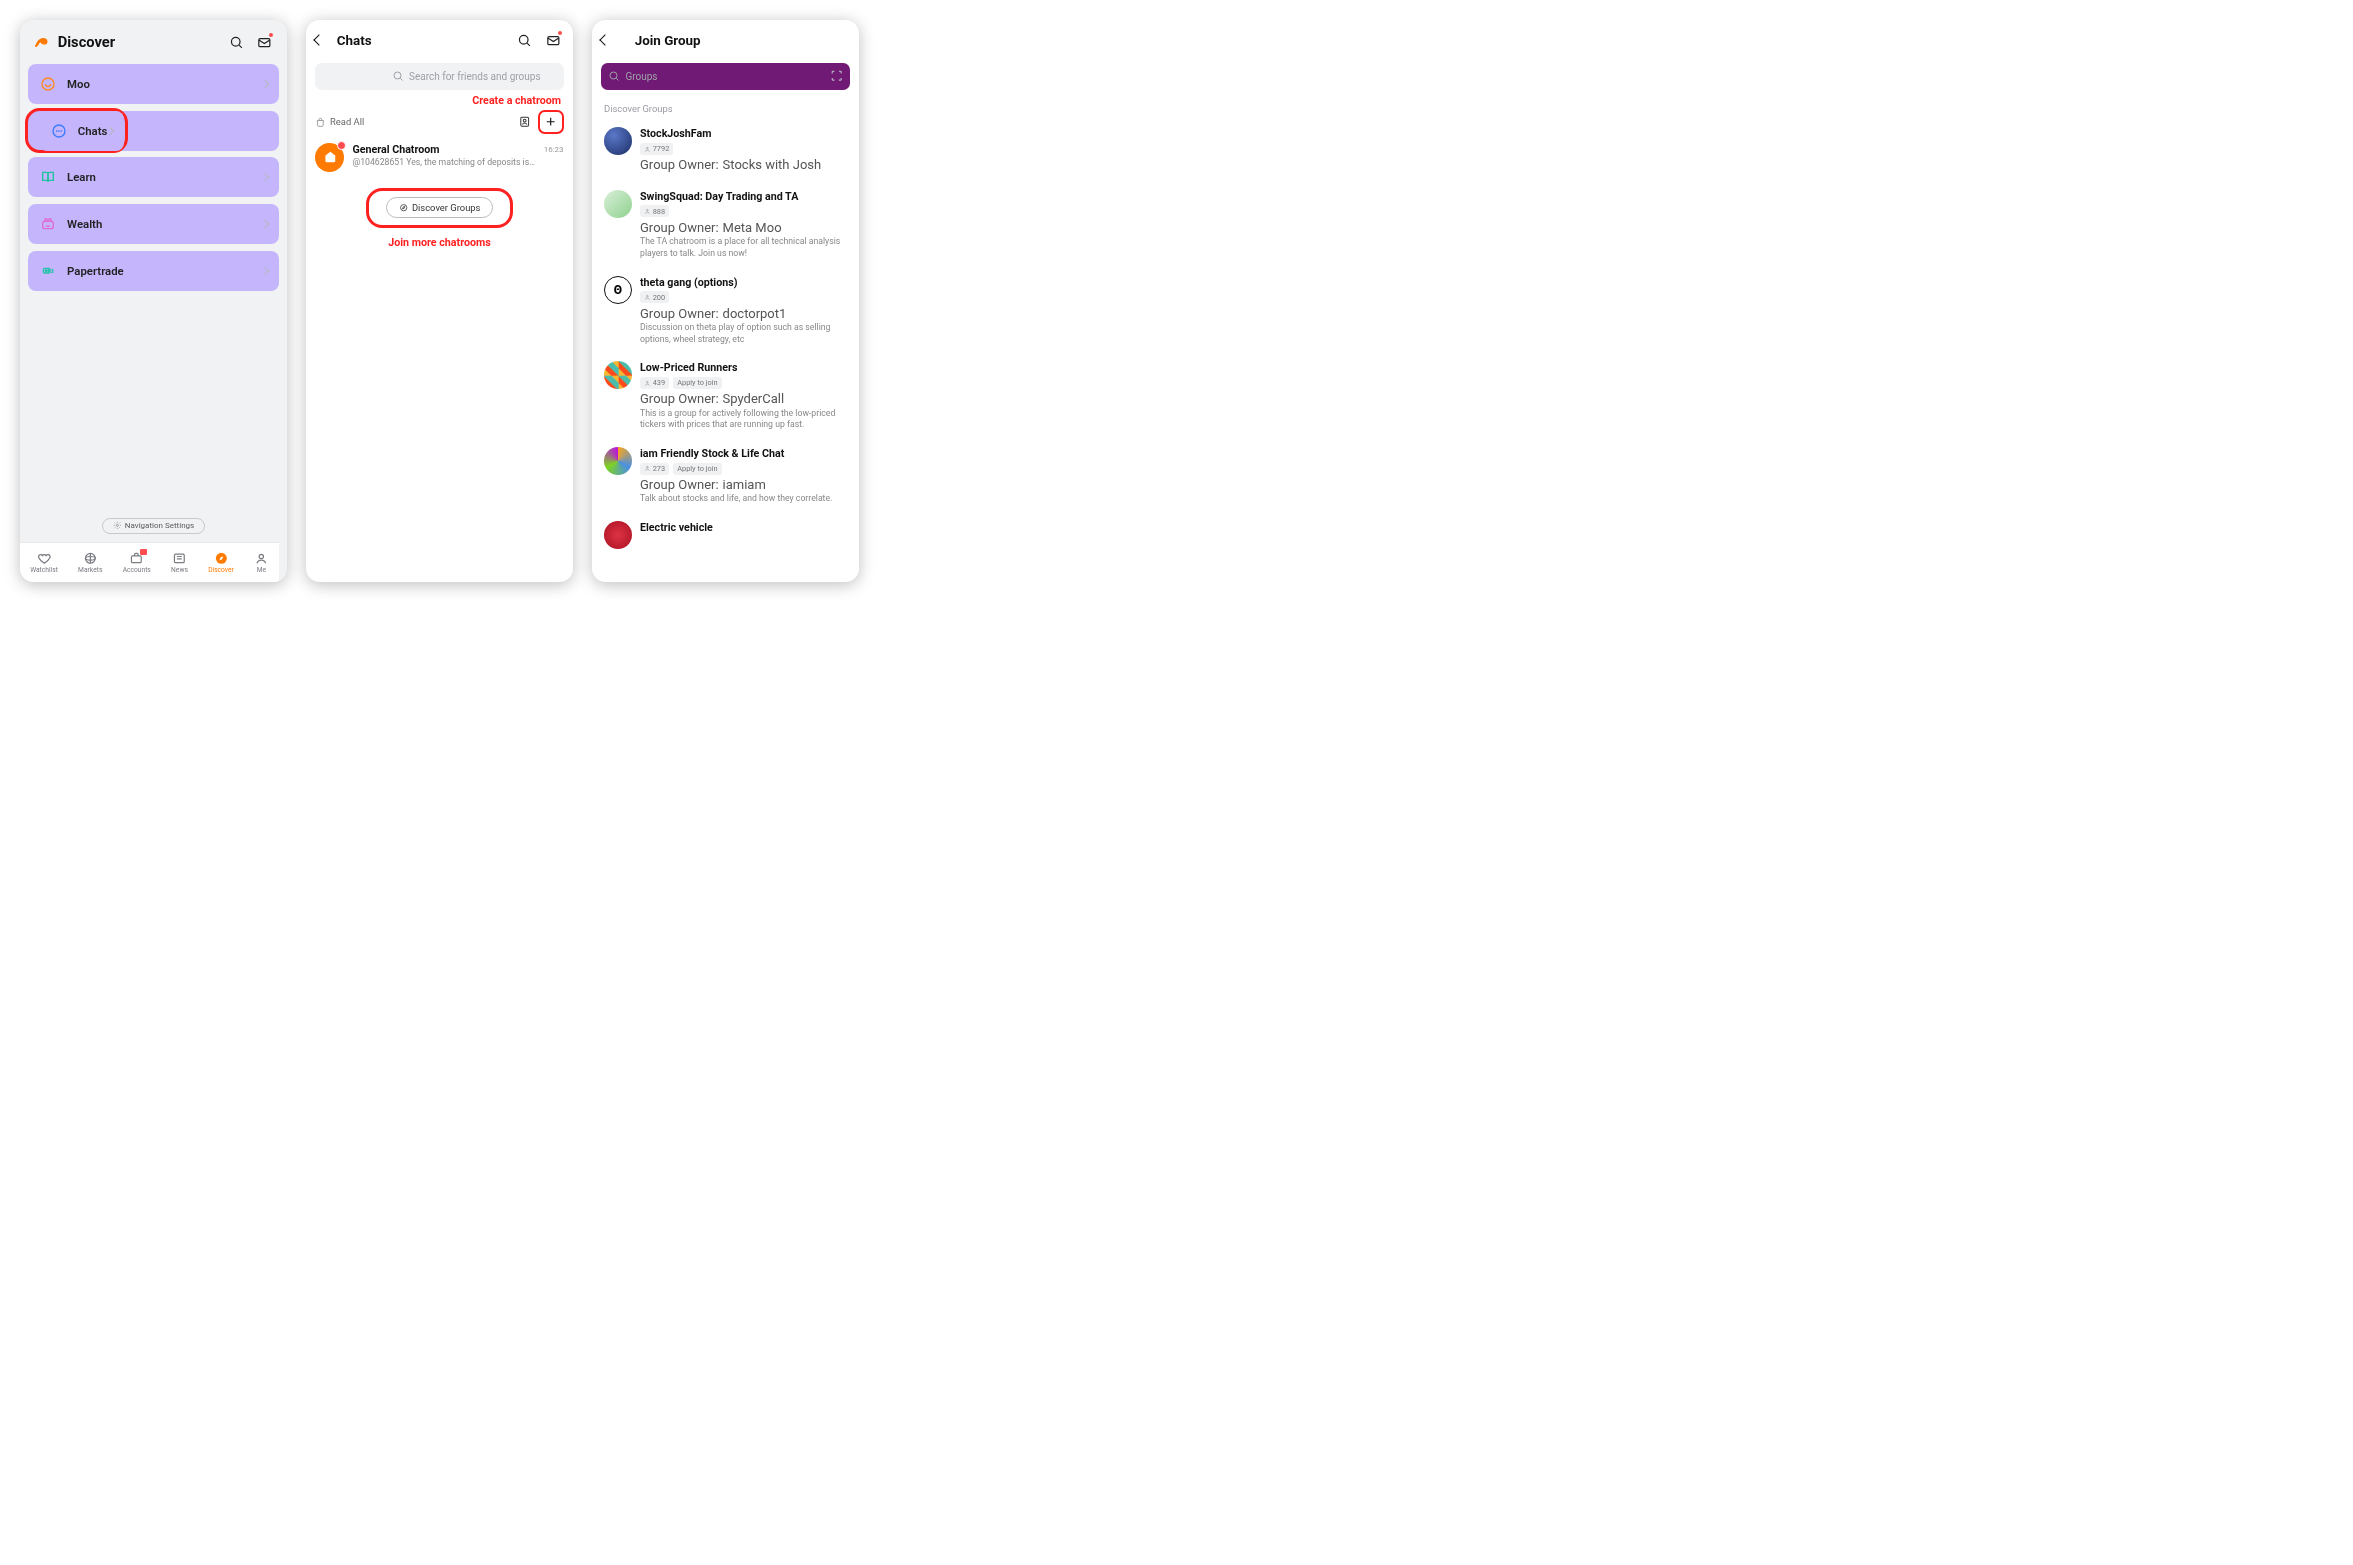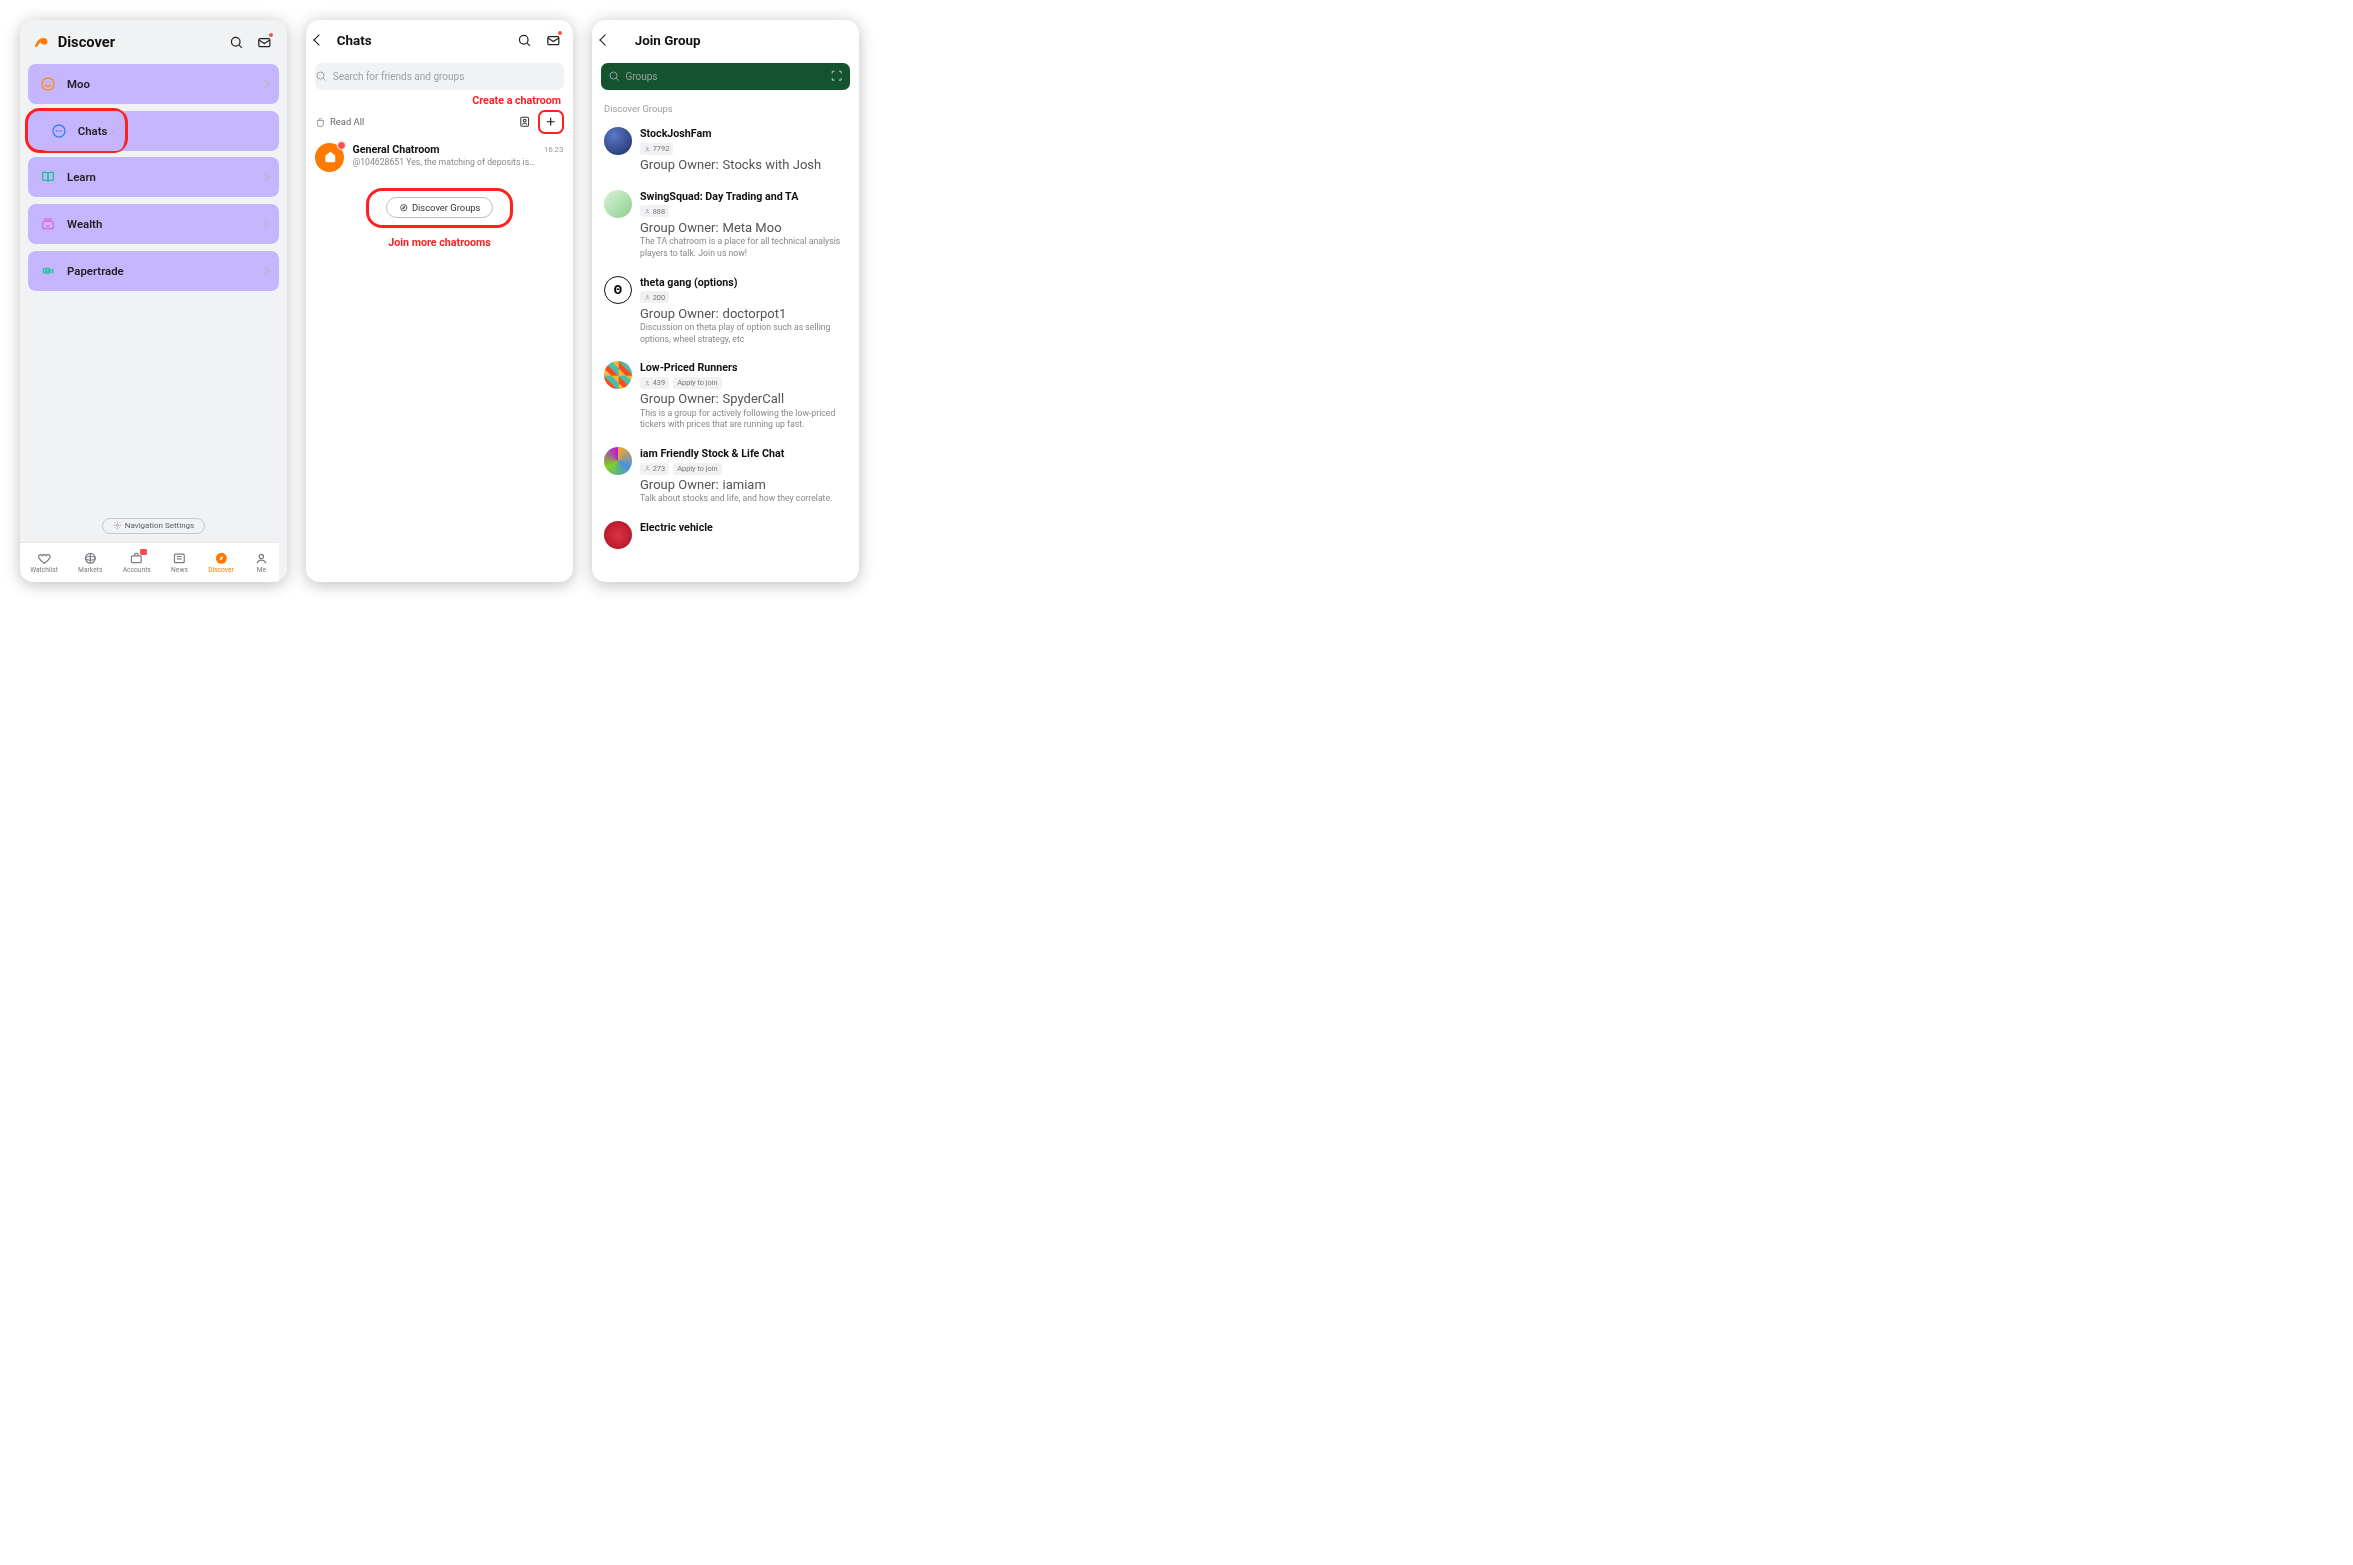--- a/index.html
+++ b/index.html
@@ -126,24 +126,25 @@
     transform: rotate(45deg);
     margin-right: 13.4px;
   }
   .s2-title { font-size:13.4px; font-weight:700; color:#111; flex:1; }
   .searchbar {
     margin: 2.7px 9.4px 4px;
     height: 27px;
     background: #f1f2f4;
     border-radius: 6.7px;
     display:flex; align-items:center;
-    padding: 0 0;
+    padding: 0 23px;
     color:#9ea0a6;
     font-size:10px;
     gap:5.3px;
+    justify-content:flex-end;
   }
   .ann-create {
     color:#ff2020;
     font-weight:700;
     font-size:10.7px;
     text-align:right;
     padding:0 12px 1.3px;
   }
   .s2-toolbar {
     display:flex; align-items:center;
@@ -205,21 +206,21 @@
     text-align:center; margin-top:5.3px;
   }
 
   
   .s3-header {
     height:40px; display:flex; align-items:center; padding:0 9.4px;
   }
   .s3-title { font-size:13.4px; font-weight:700; color:#111; flex:1; margin-left:12px; }
   .s3-search {
     margin:2.7px 9.4px;
-    height:27px; background:#14532d; border-radius:6.7px;
+    height:27px; background:#701a75; border-radius:6.7px;
     display:flex; align-items:center; padding:0 6.7px;
     color:#9ea0a6; font-size:10px; gap:5.3px;
   }
   .s3-search .scan {
     margin-left:auto; color:#b8bac0;
   }
   .sec-title {
     color:#9a9ca2; font-size:9.4px;
     padding: 10.7px 12px 6.7px;
   }

